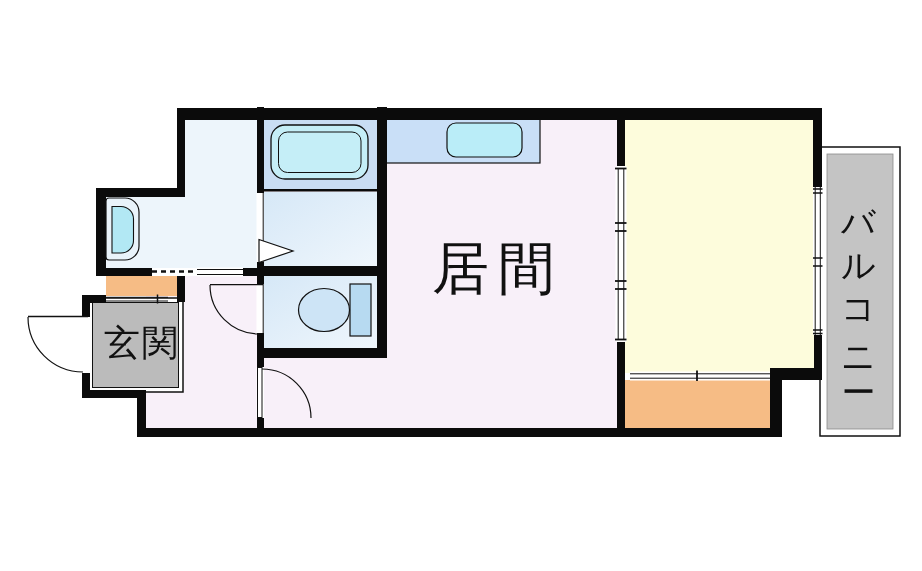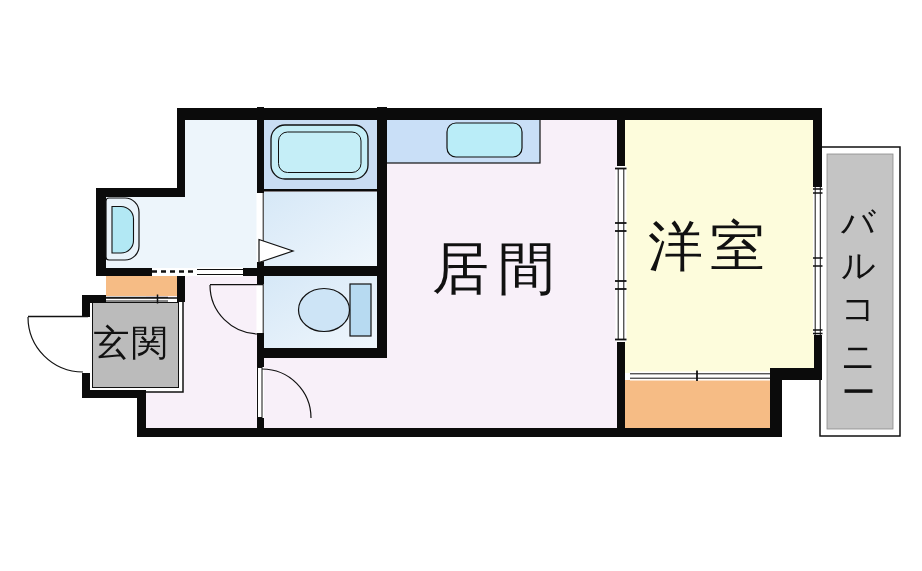--- a/index.html
+++ b/index.html
@@ -7,21 +7,21 @@
     position:relative;width:922px;height:571px;background:#ffffff;overflow:hidden;
     font-family:"Liberation Sans", sans-serif;
   }
   #planSvg{position:absolute;left:0;top:0;}
   .room-label{
     position:absolute;color:#111;line-height:1;text-align:center;
     font-family:"Liberation Sans", sans-serif;white-space:nowrap;
   }
   .lbl-living { left:402px; top:240px; width:192px; font-size:57px; letter-spacing:9px;text-align:center; }
   .lbl-western{ left:618px; top:219px; width:184px; font-size:55px; letter-spacing:7px; }
-  .lbl-entrance{ left:83px; top:325px; width:97px;  font-size:36px; letter-spacing:2px; }
+  .lbl-entrance{ left:83px; top:325px; width:97px;  font-size:36px; letter-spacing:2px;text-align:right; }
   .lbl-balcony{
     left:836px; top:164px; width:40px; height:240px;
     font-size:34px; letter-spacing:9px;
     writing-mode:vertical-rl; text-orientation:mixed; white-space:nowrap;
   }
 </style>
 </head>
 <body>
 
 <div id="stage">
@@ -155,16 +155,15 @@
 
     <g stroke="#111" stroke-width="1">
       <line x1="106" y1="297.3" x2="168" y2="297.3"></line>
       <line x1="106" y1="301" x2="168" y2="301"></line>
       <line x1="157.5" y1="294.5" x2="157.5" y2="303.5" stroke-width="1.5"></line>
     </g>
   </g>
 </svg>
 
   <div class="room-label lbl-living">居間</div>
-  <div class="room-label lbl-western">洋室</div>
   <div class="room-label lbl-entrance">玄関</div>
   <div class="room-label lbl-balcony">バルコニー</div>
 </div>
 
 </body></html>

